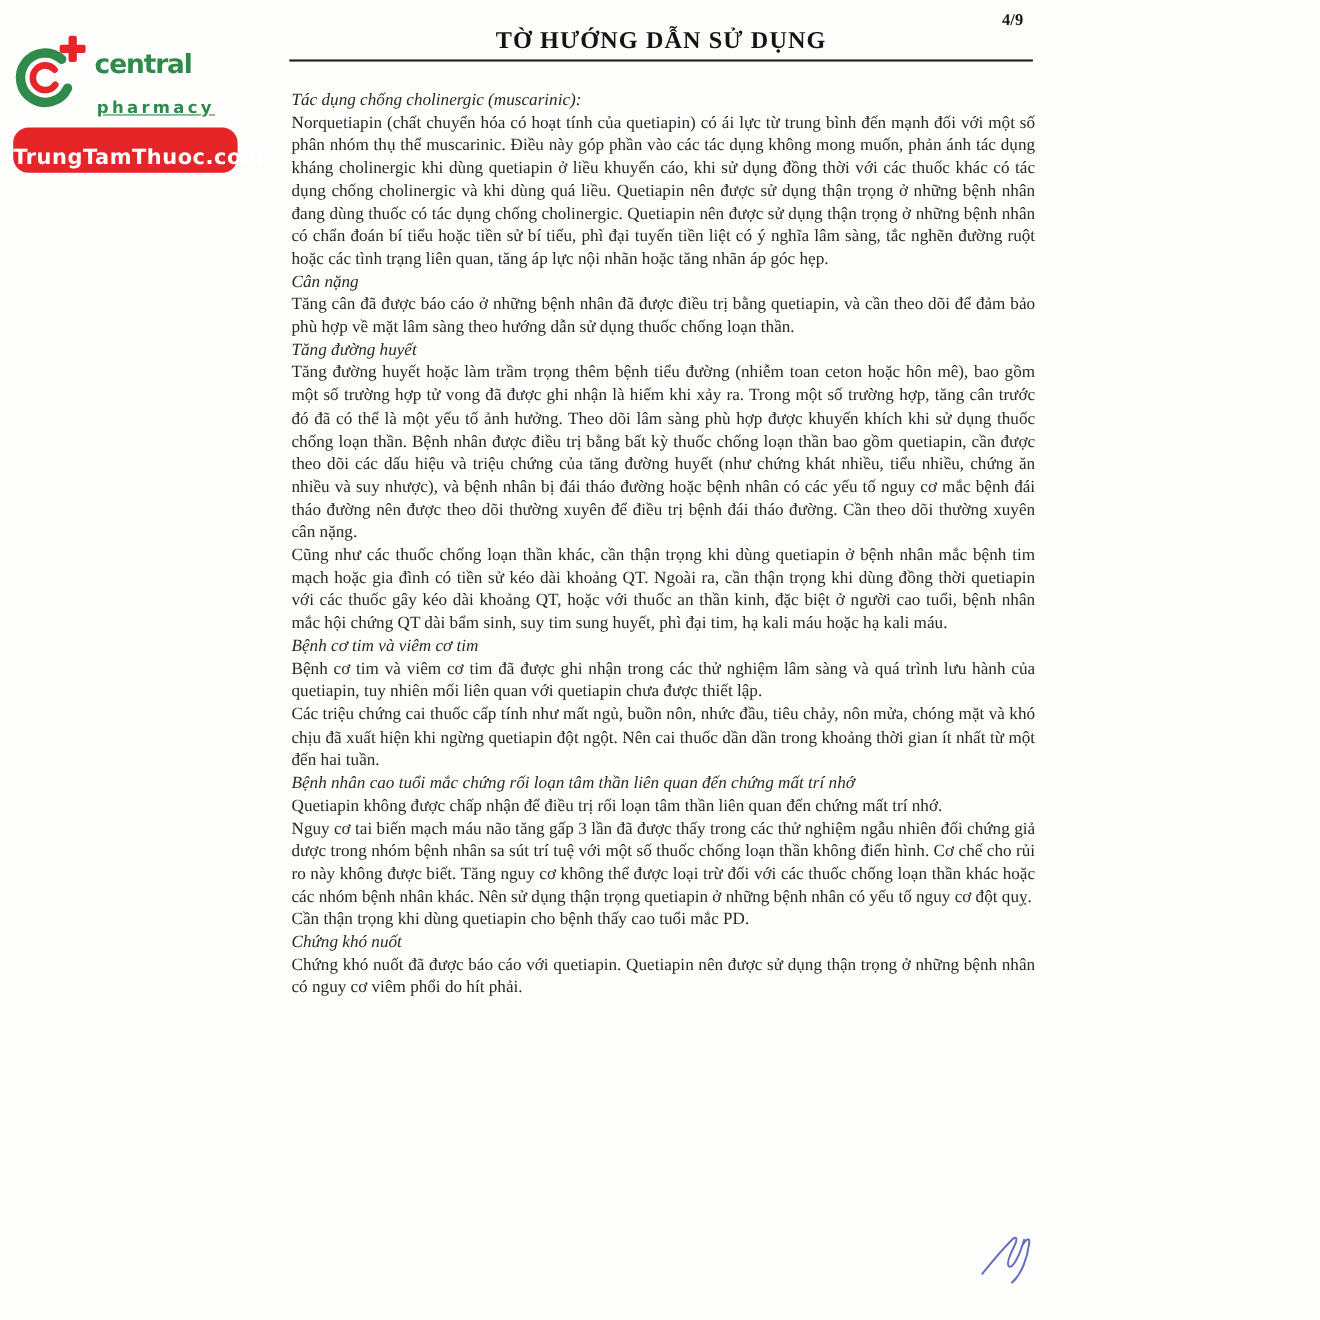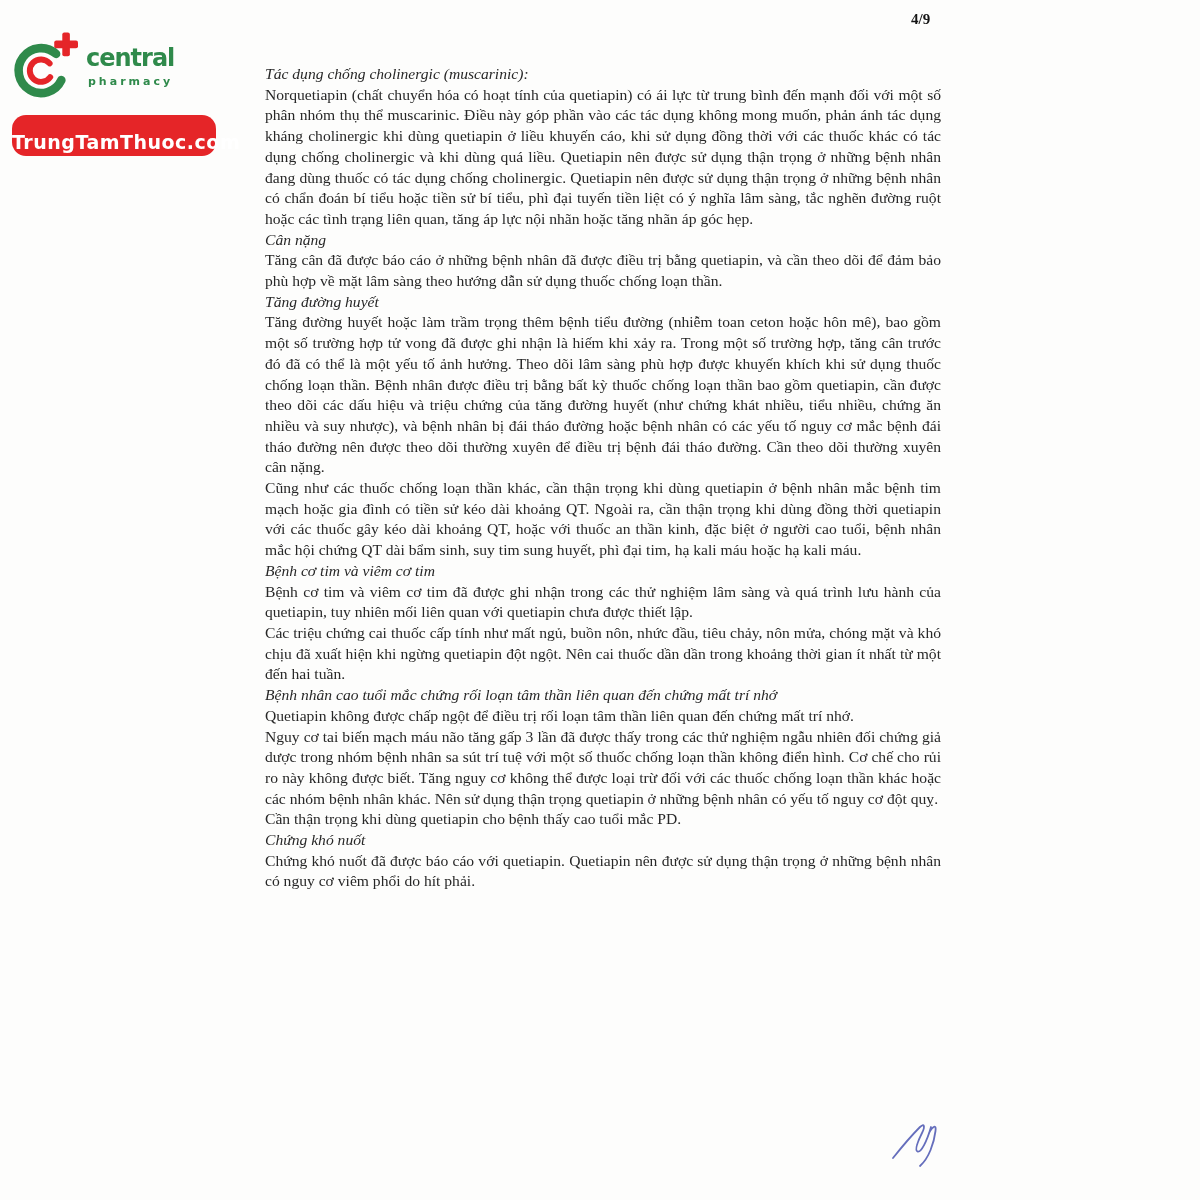--- a/index.html
+++ b/index.html
@@ -7,37 +7,37 @@
     position:relative; width:1200px; height:1200px; margin:0 auto;
     background:#fdfdfc; overflow:hidden;
     font-family:"Liberation Serif", serif; color:#262626;
   }
   
   .logo { position:absolute; left:12px; top:26px; width:212px; }
   .logo-top { display:flex; align-items:flex-start; }
   .logo-mark { width:66px; height:80px; flex:0 0 auto; }
   .logo-text { margin-left:8px; padding-top:20px; font-family:"DejaVu Sans", sans-serif; }
   .logo-brand { font-weight:bold; font-size:24px; line-height:1; letter-spacing:-1px; }
-  .logo-sub { font-size:11px; font-weight:600; letter-spacing:3px; margin-top:5px; margin-left:2px; }
+  .logo-sub { font-size:15px; font-weight:600; letter-spacing:3px; margin-top:19px; margin-left:2px;text-decoration:underline; }
   .logo-badge {
     margin-top:9px; width:204px; box-sizing:border-box; padding:16px 0 3px 0;
     border-radius:14px; text-align:center;
     font-family:"DejaVu Sans", sans-serif; font-weight:bold; font-size:19px;
     color:#ffffff; letter-spacing:0.5px;
   }
   
   .doc-header {
     position:absolute; left:263px; top:24px; width:676px;
     text-align:center; border-bottom:2px solid #242424; padding-bottom:4px;
   }
   .doc-title { font-size:22px; font-weight:bold; letter-spacing:1px; color:#141414; white-space:nowrap; }
   .page-number { position:absolute; left:911px; top:11px; font-size:15px; font-weight:bold; color:#141414; }
   
   .content {
-    position:absolute; left:265px; top:64px; width:676px;
+    position:absolute; left:265px; top:81px; width:676px;
     font-size:15.6px; line-height:20.7px; text-align:justify; color:#272727;
   }
   .sec-heading { font-style:italic; font-weight:500; }
   .sec-para { margin:0; }
   
   .signature { position:absolute; left:889px; top:1112px; width:56px; height:58px; }
 </style>
 </head>
 <body>
 
@@ -54,20 +54,23 @@
       <div class="logo-text">
         <div class="logo-brand" style="color:#2f8a4b">central</div>
         <div class="logo-sub" style="color:#2f8a4b">pharmacy</div>
       </div>
     </div>
     <div class="logo-badge" style="background:#e52528">TrungTamThuoc.com</div>
   </div>
 
   <div class="page-number">4/9</div>
 
+  <div class="doc-header">
+    <span class="doc-title">TỜ HƯỚNG DẪN SỬ DỤNG</span>
+  </div>
 
   <div class="content" id="sections">
       <div class="section">
         <div class="sec-heading">Tác dụng chống cholinergic (muscarinic):</div>
         <p class="sec-para">Norquetiapin (chất chuyển hóa có hoạt tính của quetiapin) có ái lực từ trung bình đến mạnh đối với một số phân nhóm thụ thể muscarinic. Điều này góp phần vào các tác dụng không mong muốn, phản ánh tác dụng kháng cholinergic khi dùng quetiapin ở liều khuyến cáo, khi sử dụng đồng thời với các thuốc khác có tác dụng chống cholinergic và khi dùng quá liều. Quetiapin nên được sử dụng thận trọng ở những bệnh nhân đang dùng thuốc có tác dụng chống cholinergic. Quetiapin nên được sử dụng thận trọng ở những bệnh nhân có chẩn đoán bí tiểu hoặc tiền sử bí tiểu, phì đại tuyến tiền liệt có ý nghĩa lâm sàng, tắc nghẽn đường ruột hoặc các tình trạng liên quan, tăng áp lực nội nhãn hoặc tăng nhãn áp góc hẹp.</p>
       </div>
       <div class="section">
         <div class="sec-heading">Cân nặng</div>
         <p class="sec-para">Tăng cân đã được báo cáo ở những bệnh nhân đã được điều trị bằng quetiapin, và cần theo dõi để đảm bảo phù hợp về mặt lâm sàng theo hướng dẫn sử dụng thuốc chống loạn thần.</p>
       </div>
@@ -80,21 +83,21 @@
       </div>
       <div class="section">
         <div class="sec-heading">Bệnh cơ tim và viêm cơ tim</div>
         <p class="sec-para">Bệnh cơ tim và viêm cơ tim đã được ghi nhận trong các thử nghiệm lâm sàng và quá trình lưu hành của quetiapin, tuy nhiên mối liên quan với quetiapin chưa được thiết lập.</p>
       </div>
       <div class="section">
         <p class="sec-para">Các triệu chứng cai thuốc cấp tính như mất ngủ, buồn nôn, nhức đầu, tiêu chảy, nôn mửa, chóng mặt và khó chịu đã xuất hiện khi ngừng quetiapin đột ngột. Nên cai thuốc dần dần trong khoảng thời gian ít nhất từ một đến hai tuần.</p>
       </div>
       <div class="section">
         <div class="sec-heading">Bệnh nhân cao tuổi mắc chứng rối loạn tâm thần liên quan đến chứng mất trí nhớ</div>
-        <p class="sec-para">Quetiapin không được chấp ngột để điều trị rối loạn tâm thần liên quan đến chứng mất trí nhớ.</p>
+        <p class="sec-para">Quetiapin không được chấp nhận để điều trị rối loạn tâm thần liên quan đến chứng mất trí nhớ.</p>
         <p class="sec-para">Nguy cơ tai biến mạch máu não tăng gấp 3 lần đã được thấy trong các thử nghiệm ngẫu nhiên đối chứng giả dược trong nhóm bệnh nhân sa sút trí tuệ với một số thuốc chống loạn thần không điển hình. Cơ chế cho rủi ro này không được biết. Tăng nguy cơ không thể được loại trừ đối với các thuốc chống loạn thần khác hoặc các nhóm bệnh nhân khác. Nên sử dụng thận trọng quetiapin ở những bệnh nhân có yếu tố nguy cơ đột quỵ.</p>
       </div>
       <div class="section">
         <p class="sec-para">Cần thận trọng khi dùng quetiapin cho bệnh thấy cao tuổi mắc PD.</p>
       </div>
       <div class="section">
         <div class="sec-heading">Chứng khó nuốt</div>
         <p class="sec-para">Chứng khó nuốt đã được báo cáo với quetiapin. Quetiapin nên được sử dụng thận trọng ở những bệnh nhân có nguy cơ viêm phổi do hít phải.</p>
       </div>
     </div>

